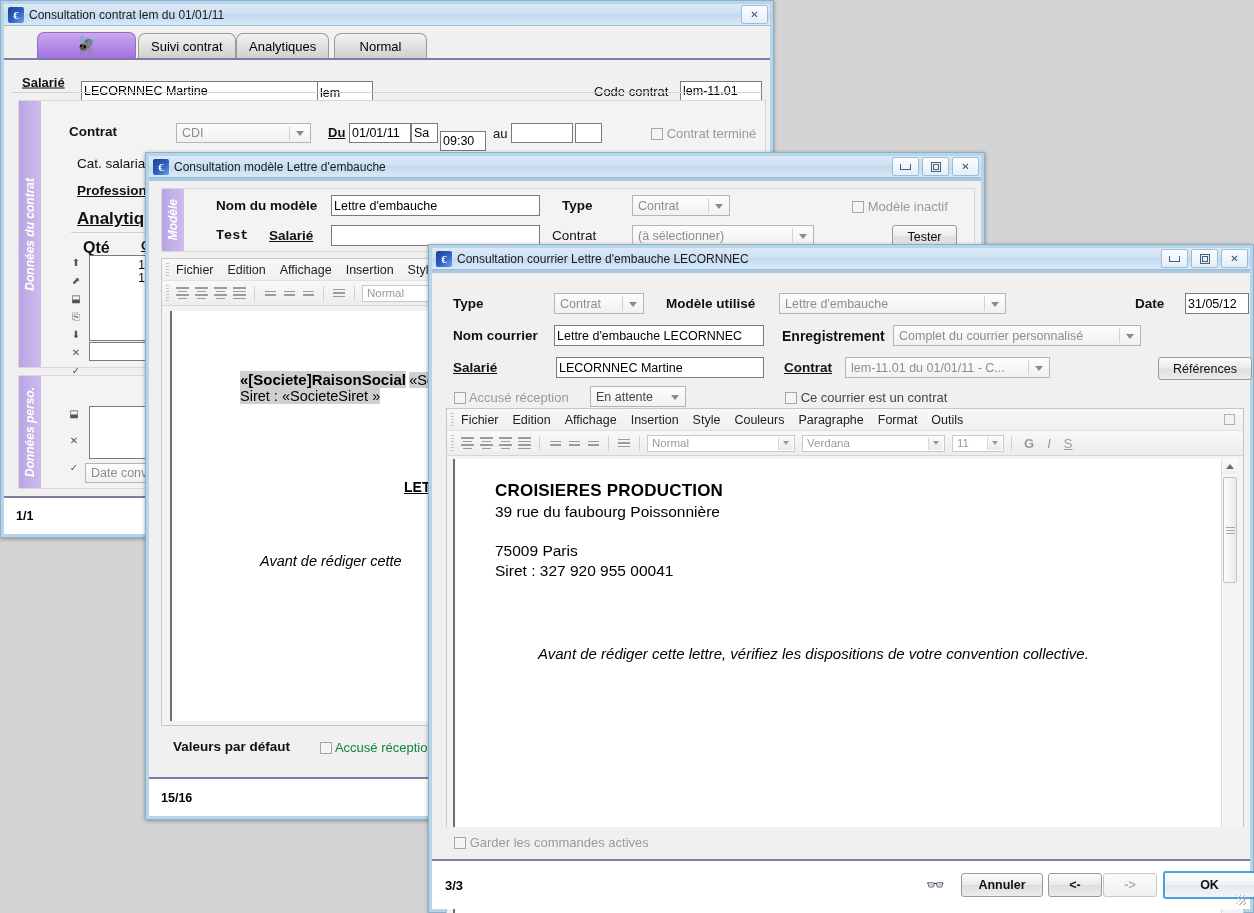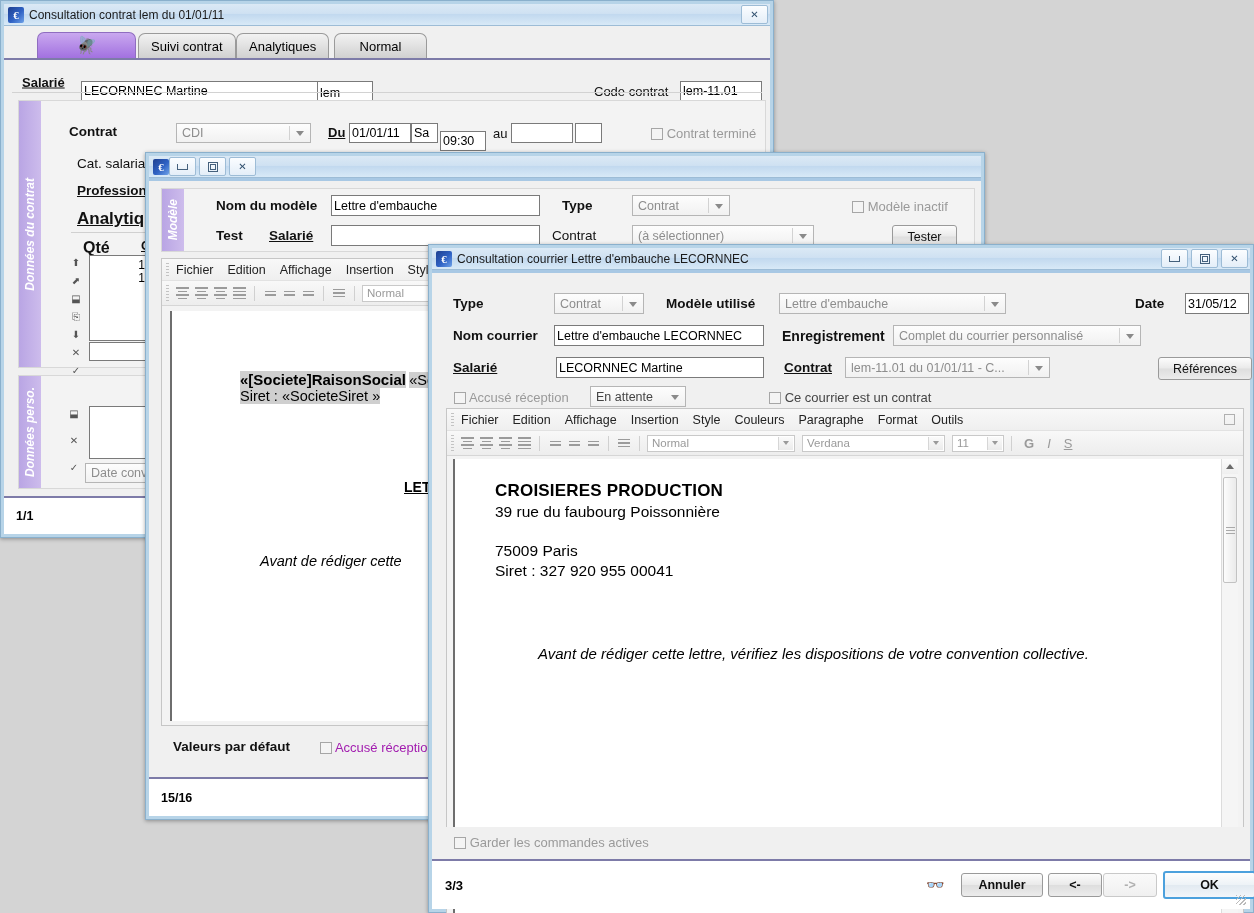--- a/index.html
+++ b/index.html
@@ -232,20 +232,21 @@
       <div class="statusbar" style="position:absolute; left:0; right:0; bottom:0; height:36px;">
         <span>1/1</span>
       </div>
     </div>
   </div>
 
   <div class="win" style="left:145px; top:152px; width:840px; height:668px; z-index:2;">
     <div class="win-frame">
       <div class="titlebar">
         <div class="app-icon">€</div>
+        <div class="title-text">Consultation modèle Lettre d'embauche</div>
         <div class="win-btns">
           <div class="wbtn">
               <span class="gl-min"></span>
             </div>
           <div class="wbtn">
               <span class="gl-max">
                 <i></i>
               </span>
             </div>
           <div class="wbtn">✕</div>
@@ -265,21 +266,21 @@
           <div class="sel" style="position:absolute; left:448px; top:6px; width:98px; height:21px;">
             <span>Contrat</span>
             <span class="div"></span>
               <span class="arw"></span>
           </div>
           <div style="position:absolute; left:668px; top:10px; color:#9a9a9a; font-size:13px;">
             <span class="cb"></span>
             <span>Modèle inactif</span>
           </div>
 
-          <div class="lbl b" style="position:absolute; left:32px; top:39px; font-size:13.5px;">Test</div>
+          <div class="lbl b" style="position:absolute; left:32px; top:39px; font-size:13.5px;font-family:Liberation Mono, monospace;">Test</div>
           <div class="lbl u" style="position:absolute; left:85px; top:39px; font-size:13.5px;">Salarié</div>
           <div class="tf" style="position:absolute; left:147px; top:36px; width:209px; height:21px;"></div>
           <div class="lbl" style="position:absolute; left:368px; top:39px; font-size:13.5px;">Contrat</div>
           <div class="sel" style="position:absolute; left:448px; top:36px; width:182px; height:21px;">
             <span>(à sélectionner)</span>
             <span class="div"></span>
               <span class="arw"></span>
           </div>
           <div class="btn" style="position:absolute; left:708px; top:36px; width:63px; height:21px;">
             <span>Tester</span>
@@ -359,21 +360,21 @@
               <span style="background:#cfcfcf;">Siret :  «SocieteSiret »</span>
             </div>
             <div style="margin-top:75px; margin-left:164px; font-weight:bold; text-decoration:underline; font-size:14px;">LETT</div>
             <div style="margin-top:58px; margin-left:20px; font-style:italic; font-size:14.5px;">Avant de rédiger cette </div>
           </div>
         </div>
       </div>
 
       <div style="position:absolute; left:12px; top:578px; width:812px; height:28px;">
         <span class="lbl b" style="position:absolute; left:12px; top:5px; font-size:13.5px;">Valeurs par défaut</span>
-        <span style="position:absolute; left:159px; top:6px; color:#a21caf; font-size:13px;">
+        <span style="position:absolute; left:159px; top:6px; color:#15803d; font-size:13px;">
           <span class="cb"></span>
           <span>Accusé réceptio</span>
         </span>
       </div>
 
       <div class="statusbar" style="position:absolute; left:0; right:0; bottom:0; height:37px;">
         <span>15/16</span>
       </div>
     </div>
   </div>
@@ -437,21 +438,21 @@
 
         <div style="position:absolute; left:22px; top:114px; color:#9a9a9a; font-size:13px;">
           <span class="cb"></span>
           <span>Accusé réception</span>
         </div>
 
         <div class="sel" style="position:absolute; left:158px; top:110px; width:96px; height:21px; color:#444;">
           <span>En attente</span>
           <span class="arw"></span>
         </div>
-        <div style="position:absolute; left:337px; top:114px; color:#444; font-size:13px;">
+        <div style="position:absolute; left:353px; top:114px; color:#444; font-size:13px;">
           <span class="cb"></span>
           <span>Ce courrier est un contrat</span>
         </div>
       </div>
 
       <div class="edit-shell" style="position:absolute; left:14px; top:160px; width:798px; height:666px; max-height:665px;">
         <div class="menubar">
           <span class="grip"></span>
           <span>Fichier</span>
           <span>Edition</span>

